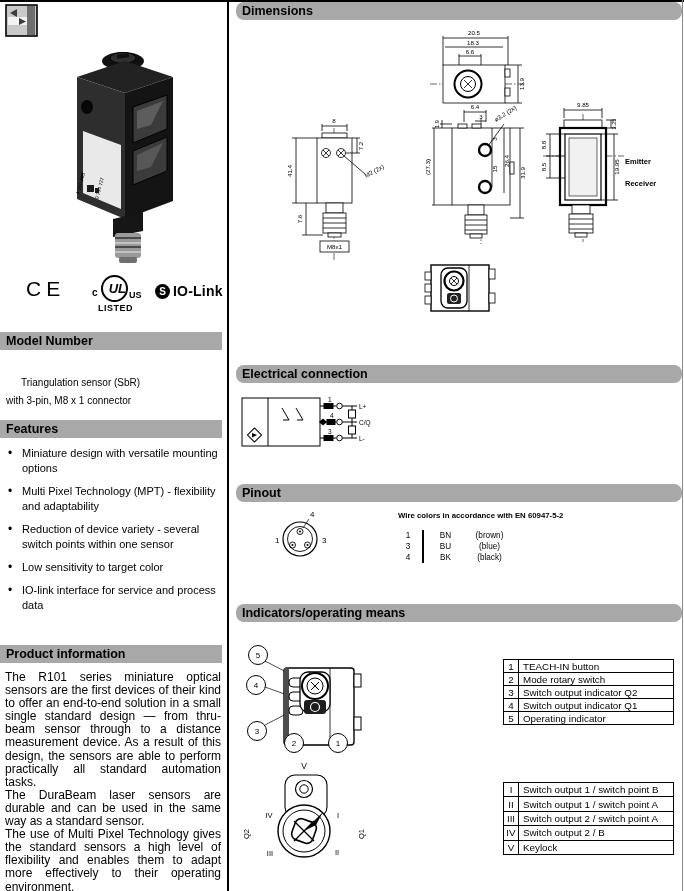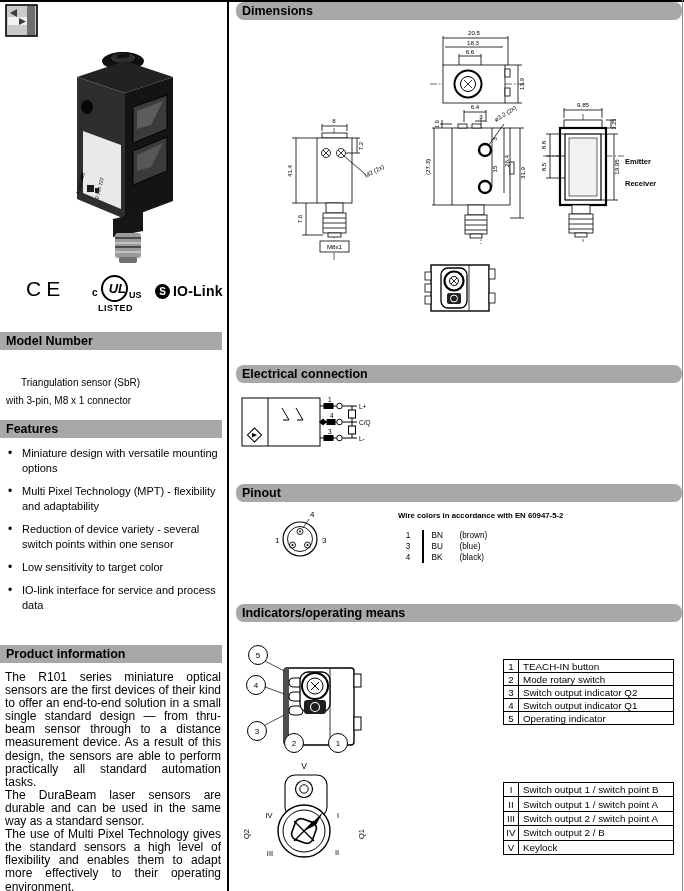--- a/index.html
+++ b/index.html
@@ -54,21 +54,21 @@
 
   
   table.spec { position:absolute; border-collapse:collapse; font-size:9.8px; background:#fff; }
   table.spec td { border:1.2px solid #000; height:13px; padding:0 4px; white-space:nowrap; }
   table.spec td.k { width:15px; text-align:center; padding:0 2px; }
   #table2 td { height:14.4px; }
 
   
   .wire-note { left:398px; top:511px; font-size:7.8px; font-weight:bold; }
   .wire-grid { left:400px; top:530px; display:flex; font-size:8.2px; line-height:11px; }
-  .wire-grid .col { display:flex; flex-direction:column; }
+  .wire-grid .col { display:flex; flex-direction:column;text-align:center; }
   .wire-grid .c-pin  { width:16px; text-align:center; }
   .wire-grid .c-bar  { width:1.5px; background:#000; margin:0 8px 0 6px; }
   .wire-grid .c-code { width:28px; }
   .wire-grid .c-name { width:60px; }
 
   svg text { font-family:"Liberation Sans", sans-serif; fill:#000; }
 </style>
 </head>
 <body>
 

